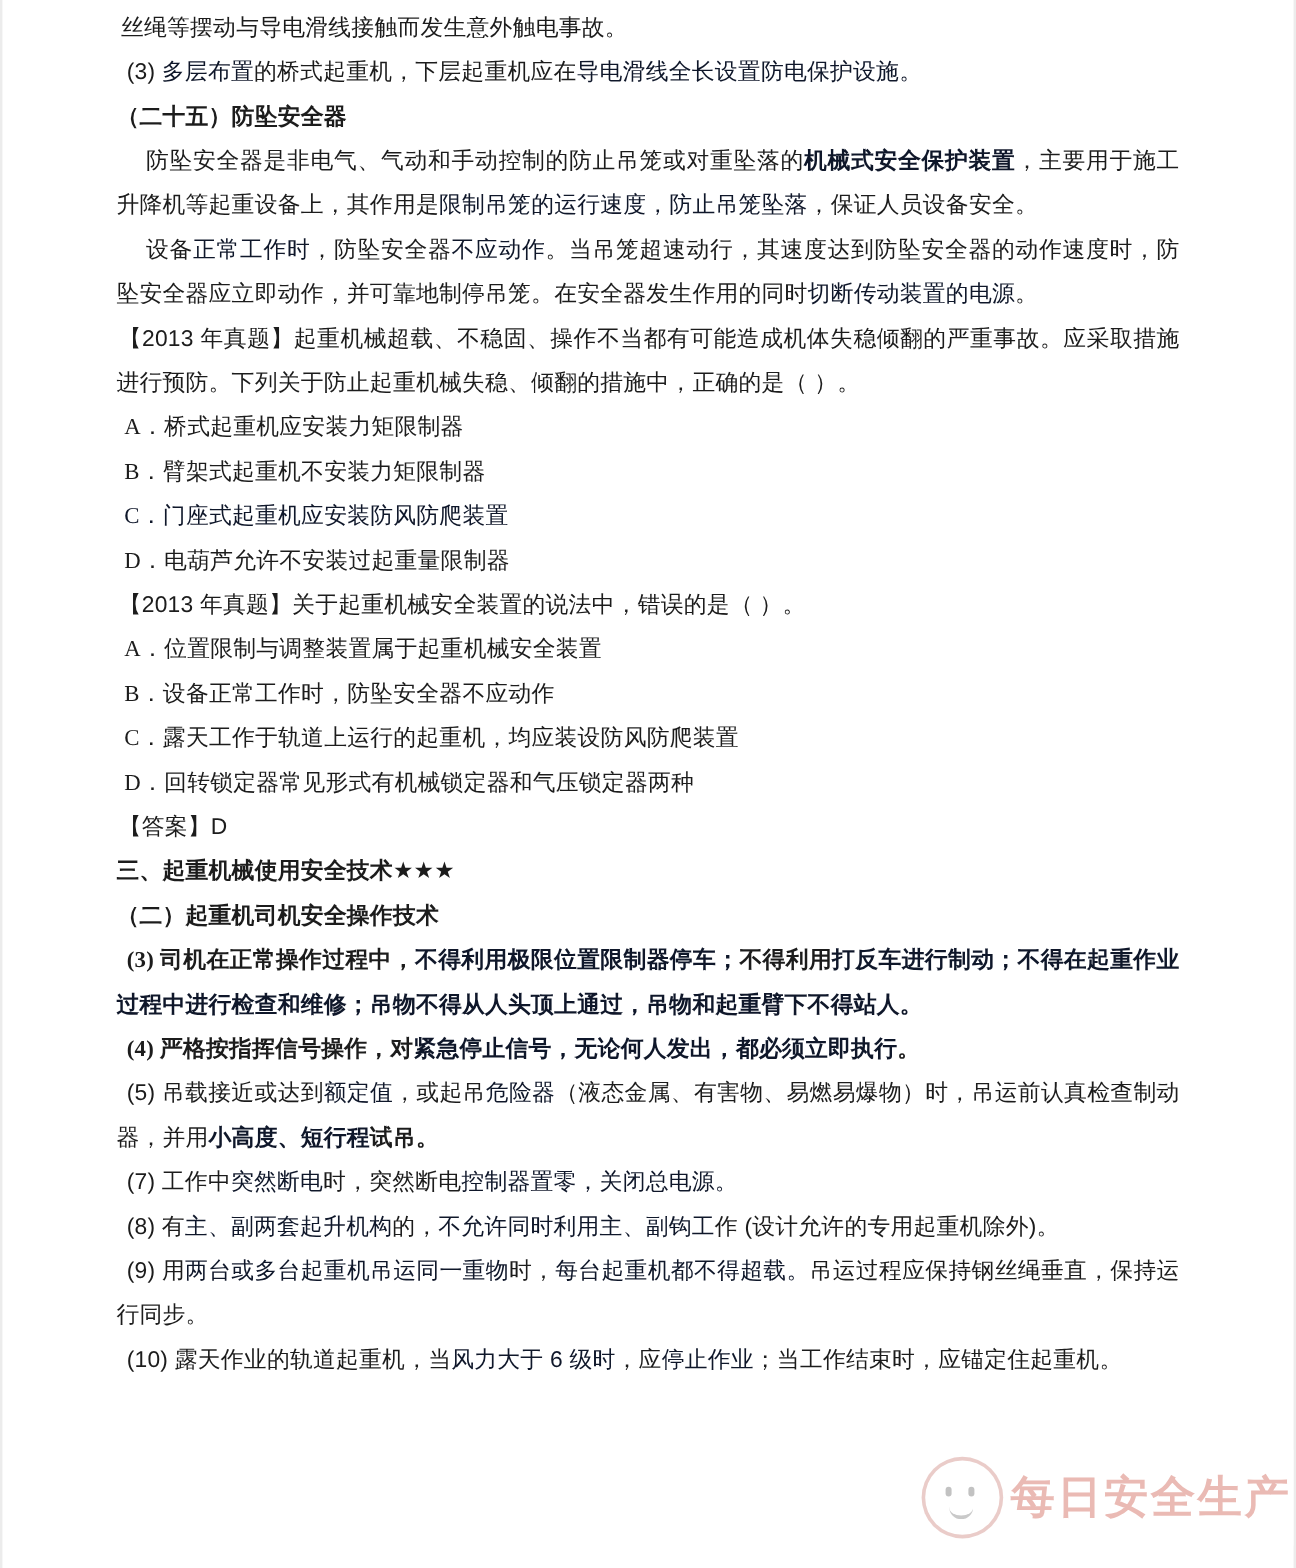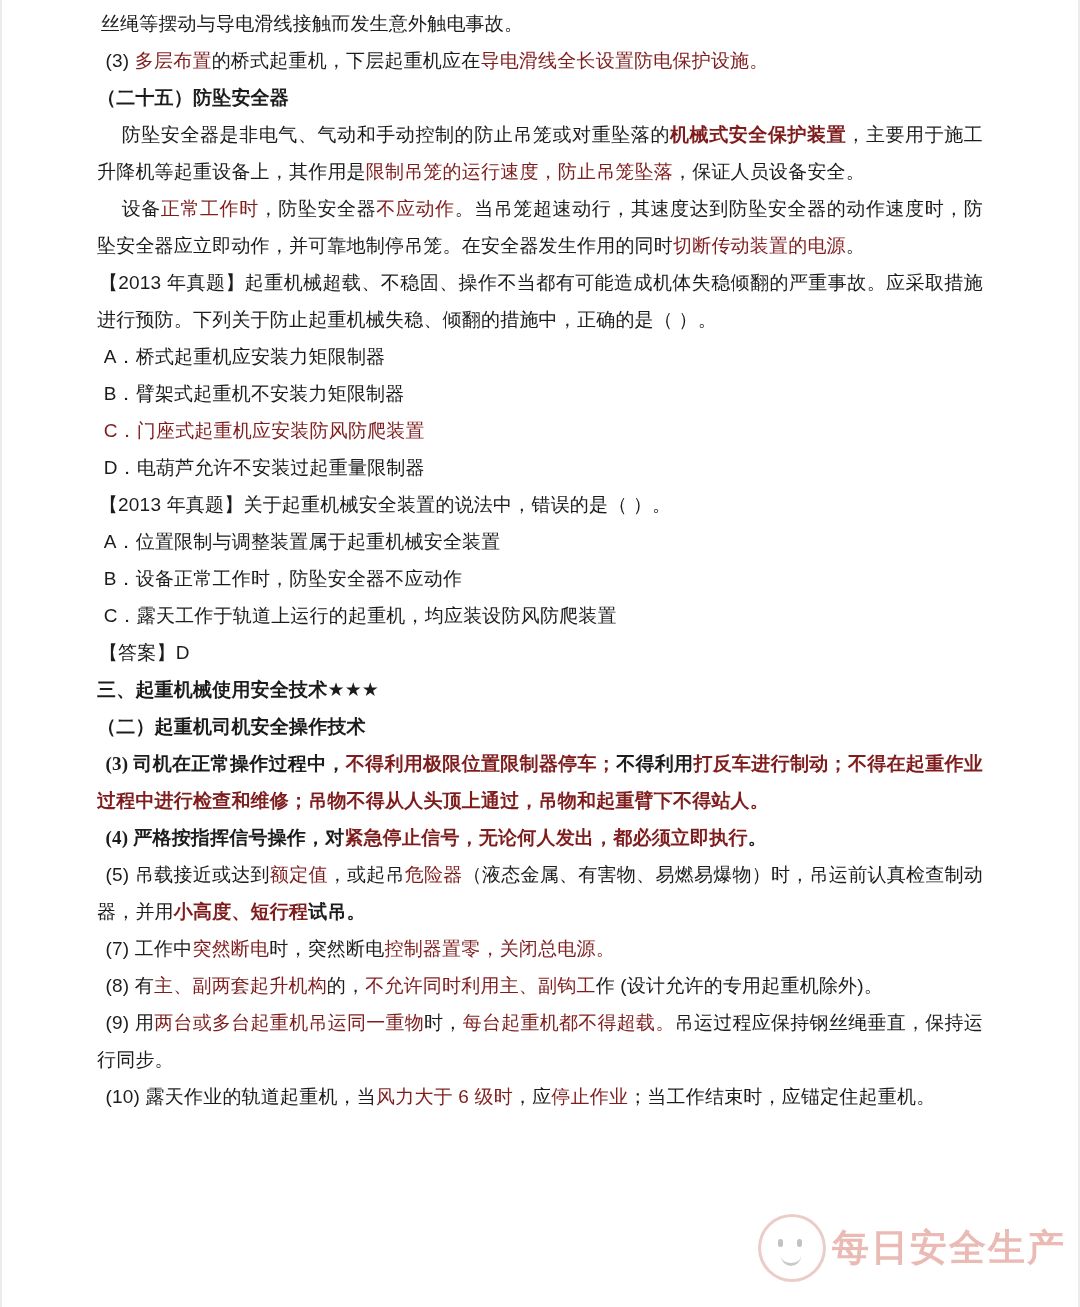--- a/index.html
+++ b/index.html
@@ -24,40 +24,40 @@
     font-size:19px;
     line-height:37px;
     text-align:justify;
     letter-spacing:0.2px;
   }
   
   .cont{text-indent:0.2em;}
   .body{text-indent:1.3em;}
   .item{text-indent:0.45em;}
   .q{text-indent:0.1em;}
-  .opt{text-indent:0.35em;}
+  .opt{text-indent:0.35em;font-family:Liberation Serif, serif;}
   .ans{text-indent:0.1em;}
   .h{
     text-align:center;
     font-weight:bold;
     font-size:23px;
     line-height:41px;
     text-indent:0;
   }
-  .r{color:#7f1d1d;}
+  .r{color:#0f172a;}
   .b{font-weight:bold;font-family:Liberation Serif, serif;}
   
   .watermark{
     position:absolute;
     right:0;
     top:1208px;
     display:flex;
     align-items:center;
     background:rgba(255,255,255,0.72);
-    padding:6px 12px 6px 8px;
+    padding:6px 2px 6px 8px;
     pointer-events:none;
   }
   .stamp-circle{
     width:62px;height:62px;
     border-radius:50%;
     border:3px solid rgba(195,110,100,0.35);
     background:rgba(255,255,255,0.85);
     position:relative;
     flex:0 0 auto;
     margin-right:6px;
@@ -93,20 +93,21 @@
       <p class="line body"><span>设备</span><span class="r">正常工作时</span><span>，防坠安全器</span><span class="r">不应动作</span><span>。当吊笼超速动行，其速度达到防坠安全器的动作速度时，防坠安全器应立即动作，并可靠地制停吊笼。在安全器发生作用的同时</span><span class="r">切断传动装置的电源</span><span>。</span></p>
       <p class="line q"><span>【2013 年真题】起重机械超载、不稳固、操作不当都有可能造成机体失稳倾翻的严重事故。应采取措施进行预防。下列关于防止起重机械失稳、倾翻的措施中，正确的是（  ）。</span></p>
       <p class="line opt"><span>A．桥式起重机应安装力矩限制器</span></p>
       <p class="line opt"><span>B．臂架式起重机不安装力矩限制器</span></p>
       <p class="line opt"><span class="r">C．门座式起重机应安装防风防爬装置</span></p>
       <p class="line opt"><span>D．电葫芦允许不安装过起重量限制器</span></p>
       <p class="line q"><span>【2013 年真题】关于起重机械安全装置的说法中，错误的是（  ）。</span></p>
       <p class="line opt"><span>A．位置限制与调整装置属于起重机械安全装置</span></p>
       <p class="line opt"><span>B．设备正常工作时，防坠安全器不应动作</span></p>
       <p class="line opt"><span>C．露天工作于轨道上运行的起重机，均应装设防风防爬装置</span></p>
+      <p class="line opt"><span>D．回转锁定器常见形式有机械锁定器和气压锁定器两种</span></p>
       <p class="line ans"><span>【答案】D</span></p>
       <p class="line h"><span>三、起重机械使用安全技术★★★</span></p>
       <p class="line h"><span>（二）起重机司机安全操作技术</span></p>
       <p class="line item"><span class="b">(3) 司机在正常操作过程中，</span><span class="r b">不得利用极限位置限制器停车；</span><span class="b">不得利用</span><span class="r b">打反车进行制动；不得在起重作业过程中进行检查和维修；吊物不得从人头顶上通过，吊物和起重臂下不得站人。</span></p>
       <p class="line item"><span class="b">(4) 严格按指挥信号操作，对</span><span class="r b">紧急停止信号，无论何人发出，都必须立即执行</span><span class="b">。</span></p>
       <p class="line item"><span>(5) 吊载接近或达到</span><span class="r">额定值</span><span>，或起吊</span><span class="r">危险器</span><span>（液态金属、有害物、易燃易爆物）时，吊运前认真检查制动器，并用</span><span class="r b">小高度、短行程</span><span class="b">试吊。</span></p>
       <p class="line item"><span>(7) 工作中</span><span class="r">突然断电</span><span>时，突然断电</span><span class="r">控制器置零，关闭总电源。</span></p>
       <p class="line item"><span>(8) 有</span><span class="r">主、副两套起升机构</span><span>的，</span><span class="r">不允许同时利用主、副钩工</span><span>作 (设计允许的专用起重机除外)。</span></p>
       <p class="line item"><span>(9) 用</span><span class="r">两台或多台起重机吊运同一重物</span><span>时，</span><span class="r">每台起重机都不得超载。</span><span>吊运过程应保持钢丝绳垂直，保持运行同步。</span></p>
       <p class="line item"><span>(10) 露天作业的轨道起重机，当</span><span class="r">风力大于 6 级时</span><span>，应</span><span class="r">停止作业</span><span>；当工作结束时，应锚定住起重机。</span></p>

